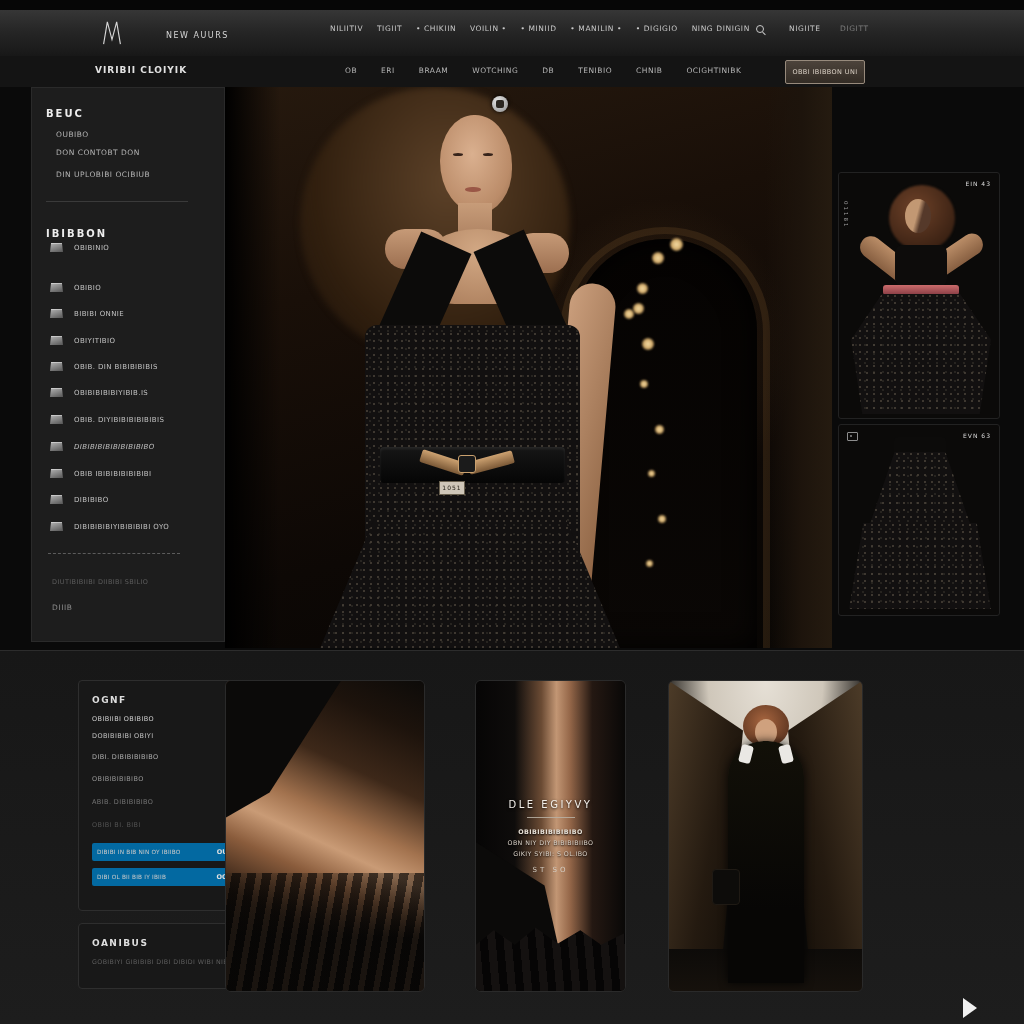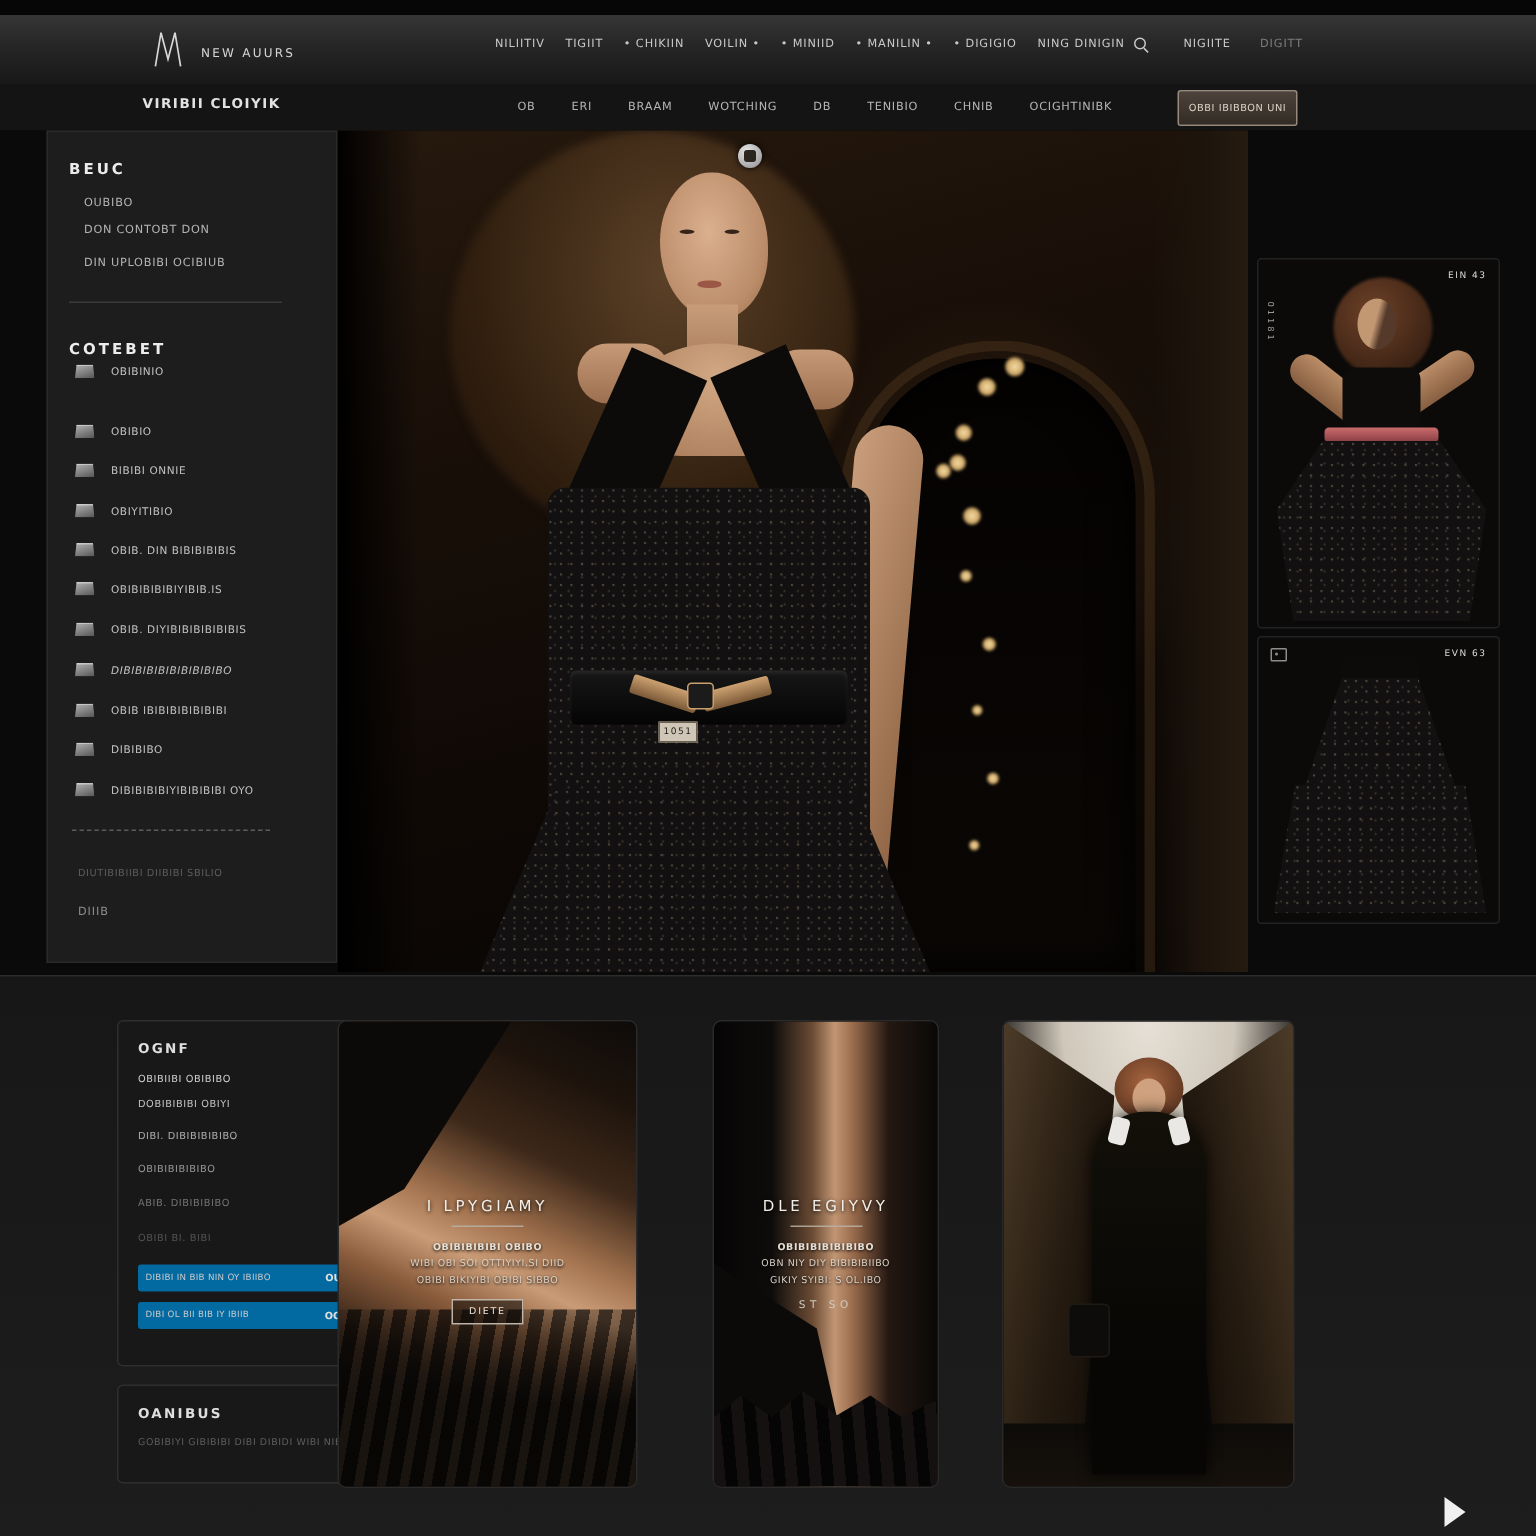--- a/index.html
+++ b/index.html
@@ -7,21 +7,21 @@
        font-family:"DejaVu Sans",sans-serif;color:#cccccc;}
   .abs{position:absolute;}
 
   
   #topstrip{left:0;top:0;width:1024px;height:10px;background:#060606;}
   #header{left:0;top:10px;width:1024px;height:46px;
     background:linear-gradient(180deg,#363636 0%,#262626 45%,#181818 100%);
     box-shadow:0 2px 0 rgba(170,170,170,.45),0 3px 0 #000;}
   #logo{left:98px;top:18px;display:flex;align-items:center;gap:8px;}
   #logo .mono{display:inline-block;}
-  #logo .brandname{font-size:8px;letter-spacing:1.5px;color:#d6d6d6;}
+  #logo .brandname{font-size:8px;letter-spacing:1.5px;color:#d6d6d6;margin-left:32px;}
   #mainnav{left:330px;top:24px;width:420px;display:flex;justify-content:space-between;}
   #mainnav span{font-size:7.5px;letter-spacing:.6px;color:#c9c9c9;cursor:pointer;white-space:nowrap;}
   .search-icon{left:756px;top:25px;width:10px;height:10px;}
   .search-icon::before{content:"";position:absolute;width:6px;height:6px;border:1px solid #c9c9c9;border-radius:50%;left:0;top:0;}
   .search-icon::after{content:"";position:absolute;width:4px;height:1px;background:#c9c9c9;transform:rotate(45deg);left:6px;top:8px;}
   #acct{left:789px;top:24px;font-size:7.5px;letter-spacing:.6px;color:#c9c9c9;}
   #acct2{left:840px;top:24px;font-size:7.5px;letter-spacing:.6px;color:#7d7d7d;}
 
   
   #subheader{left:0;top:56px;width:1024px;height:31px;background:#141414;border-bottom:1px solid #050505;}
@@ -214,21 +214,21 @@
 <div class="abs" id="subcta">OBBI IBIBBON UNI</div>
 
 <div class="abs" id="main"></div>
 
 <div class="abs" id="sidebar"></div>
 <span class="abs sb-h" id="sb-h1">BEUC</span>
 <span class="abs sb-link" id="sb-l0">OUBIBO</span>
 <span class="abs sb-link" id="sb-l1">DON CONTOBT DON</span>
 <span class="abs sb-link" id="sb-l2">DIN UPLOBIBI OCIBIUB</span>
 <div class="abs" id="sb-div"></div>
-<span class="abs sb-h" id="sb-h2">COTEBET</span>
+<span class="abs sb-h" id="sb-h2">IBIBBON</span>
 
 <div class="abs cat" style="top:243px;">
     <i class="cat-icon"></i>
     <span>OBIBINIO</span>
   </div>
 <div class="abs cat" style="top:283px;">
     <i class="cat-icon"></i>
     <span>OBIBIO</span>
   </div>
 <div class="abs cat" style="top:309px;">
@@ -356,28 +356,20 @@
 
 <div class="abs panel" id="panel2">
   <div class="panel-h">OANIBUS</div>
   <div class="note">GOBIBIYI GIBIBIBI DIBI DIBIDI WIBI NIBO</div>
 </div>
 
 <div class="abs card" id="card1">
   <div class="photo" id="c1-base"></div>
   <div class="photo" id="c1-dress"></div>
   <div class="photo" id="c1-ruffle"></div>
-  <div class="card-ov">
-    <span class="card-title">I LPYGIAMY</span>
-    <span class="card-div"></span>
-    <span class="cline b">OBIBIBIBIBI OBIBO</span>
-    <span class="cline">WIBI OBI SOI OTTIYIYI.SI DIID</span>
-    <span class="cline">OBIBI BIKIYIBI OBIBI SIBBO</span>
-    <span class="card-btn">DIETE</span>
-  </div>
 </div>
 
 <div class="abs card" id="card2">
   <div class="photo" id="c2-base"></div>
   <div class="photo" id="c2-glove"></div>
   <div class="photo" id="c2-frill"></div>
   <div class="card-ov">
     <span class="card-title">DLE EGIYVY</span>
     <span class="card-div"></span>
     <span class="cline b">OBIBIBIBIBIBIBO</span>

